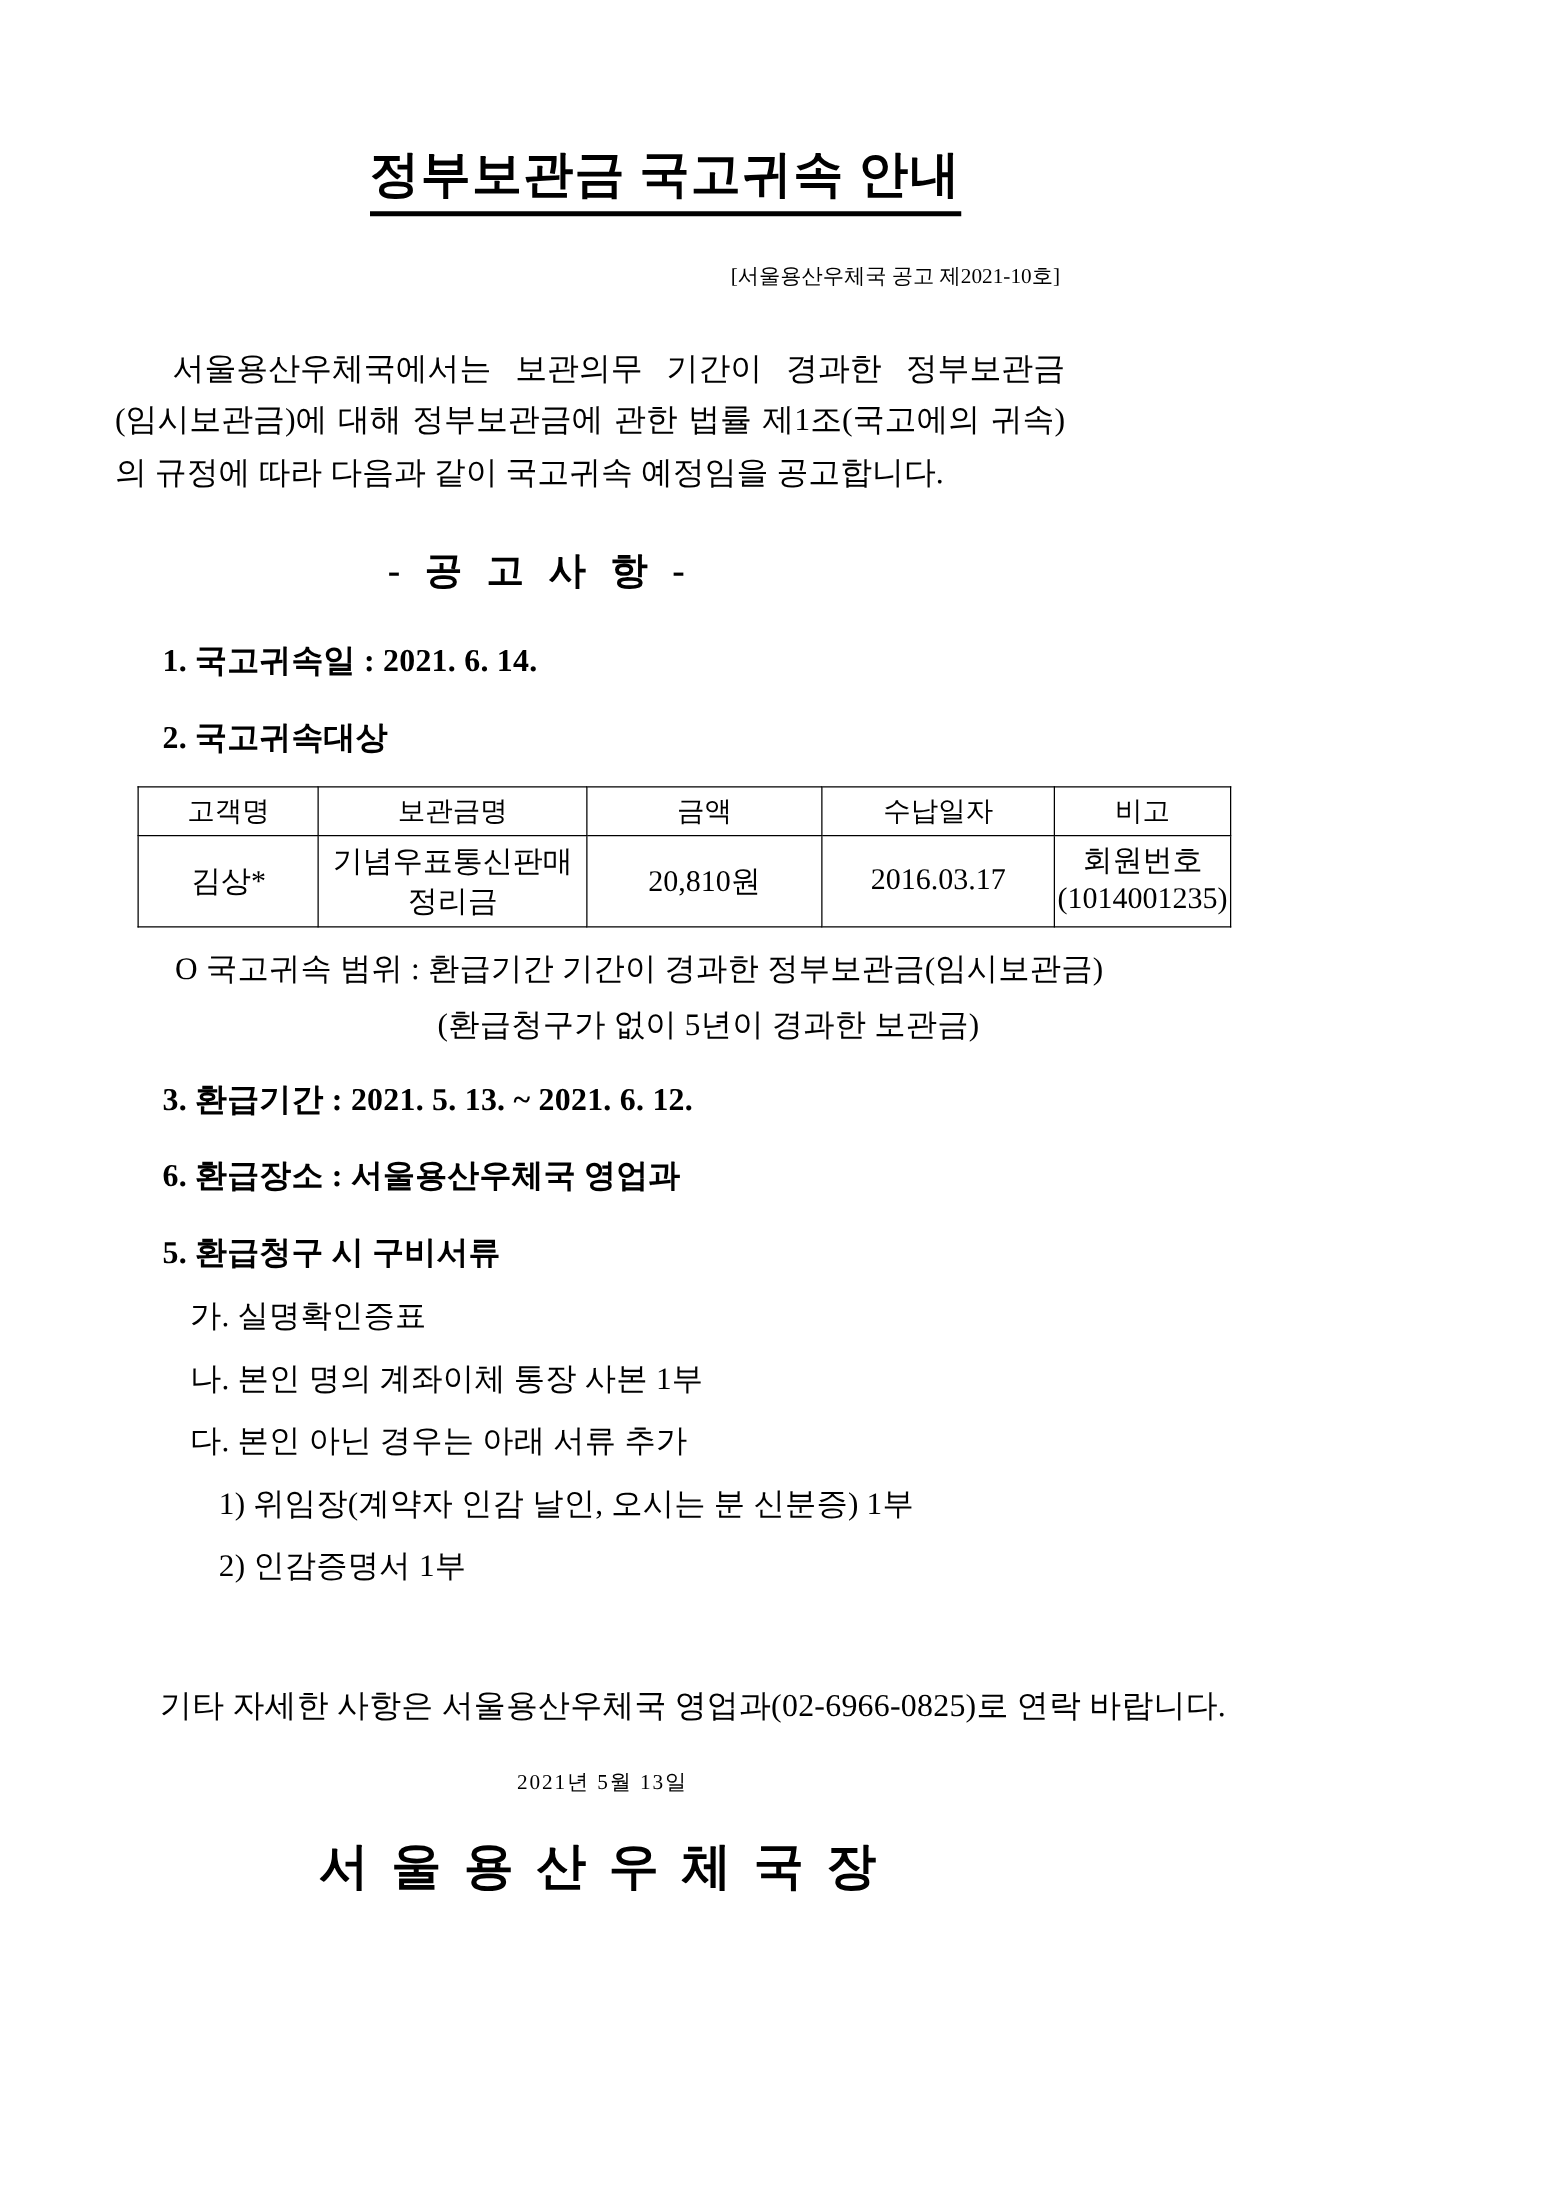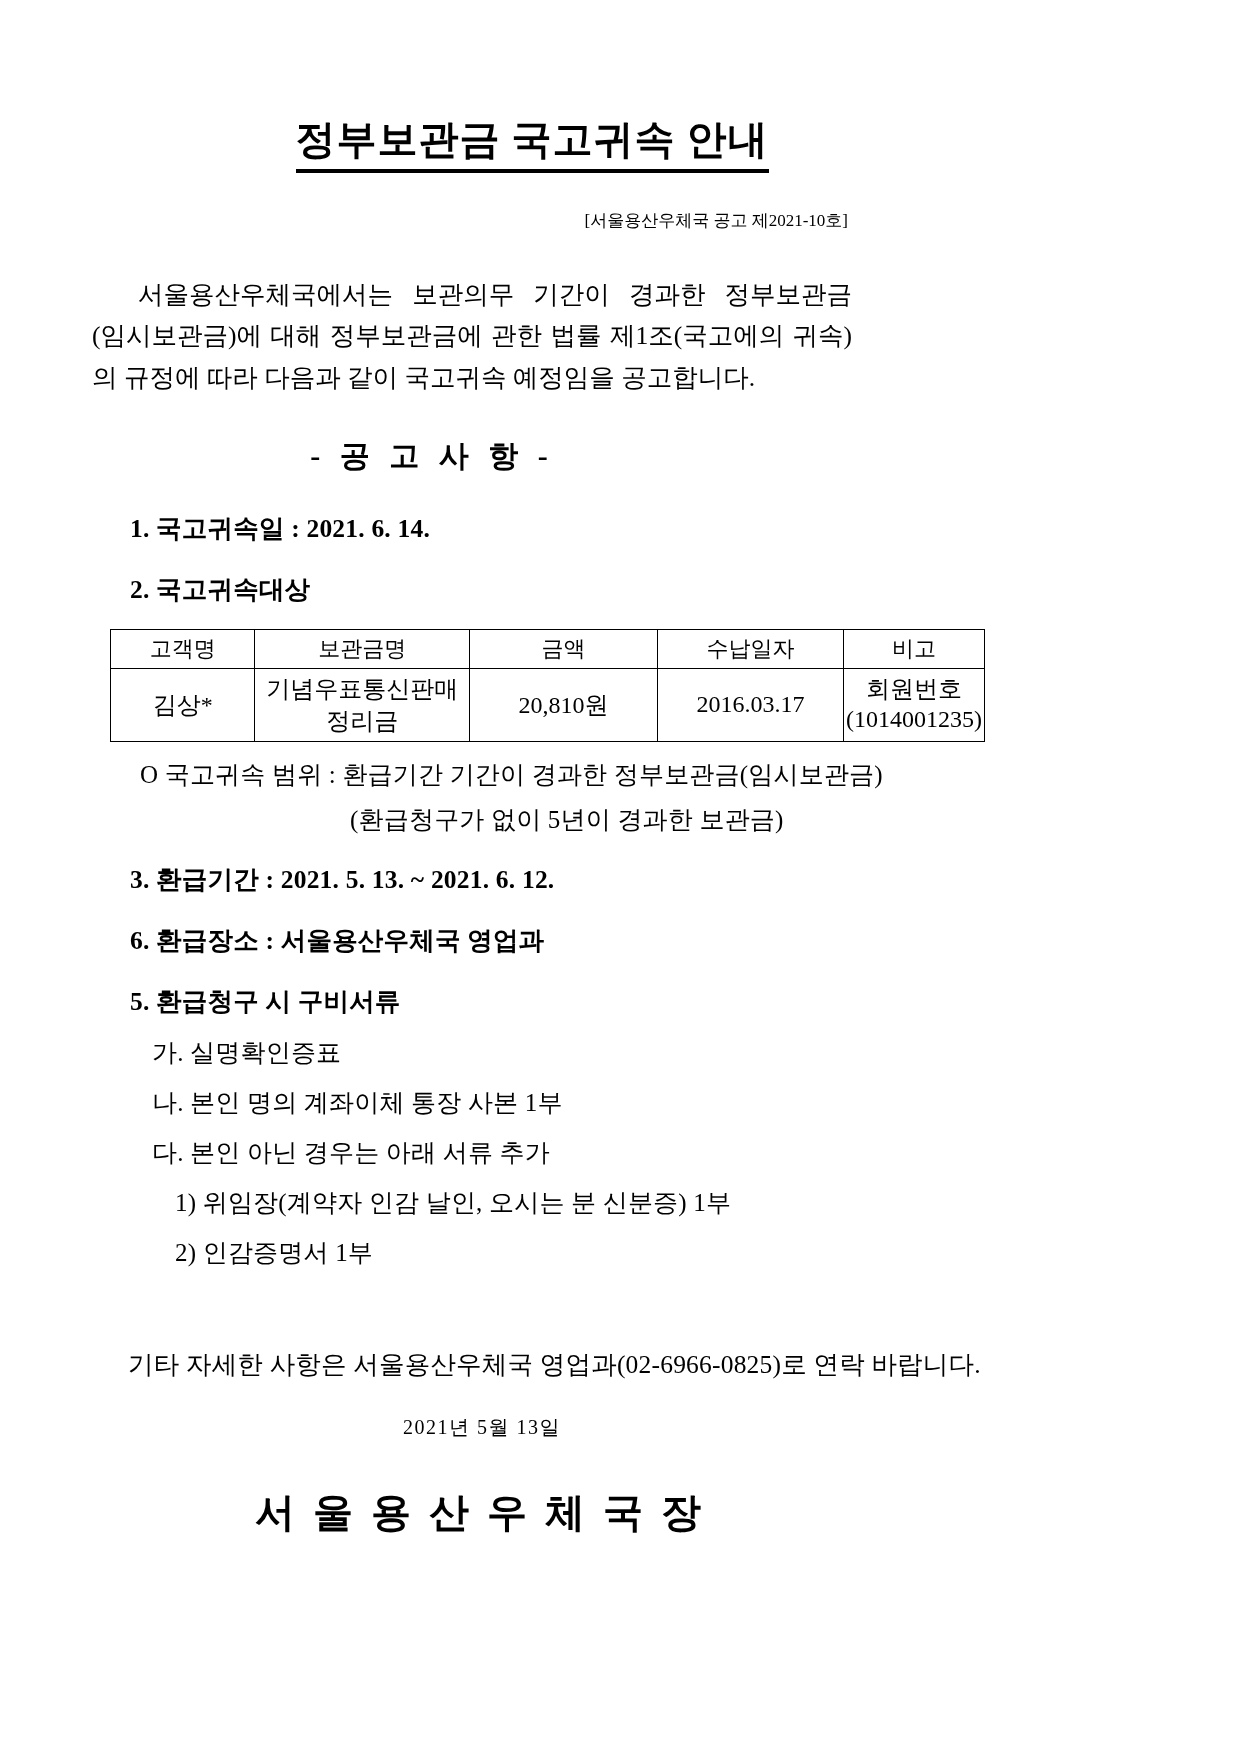--- a/index.html
+++ b/index.html
@@ -133,30 +133,30 @@
 
   
   .contact {
     font-size: 25.5px;
     margin-top: 78px;
     margin-left: 128px;
     letter-spacing: 0.2px;
   }
   .doc-date {
     text-align: center;
-    font-size: 20px;
+    font-size: 17px;
     margin-top: 32px;
     padding-right: 100px;
     letter-spacing: 1.5px;
   }
   .signature {
     text-align: center;
     font-size: 40px;
     font-weight: bold;
-    margin-top: 44px;
+    margin-top: 28px;
     padding-right: 90px;
     letter-spacing: 18px;
     font-family: Liberation Mono, monospace;
   }
 </style>
 </head>
 <body>
 
 <div class="page">
 

